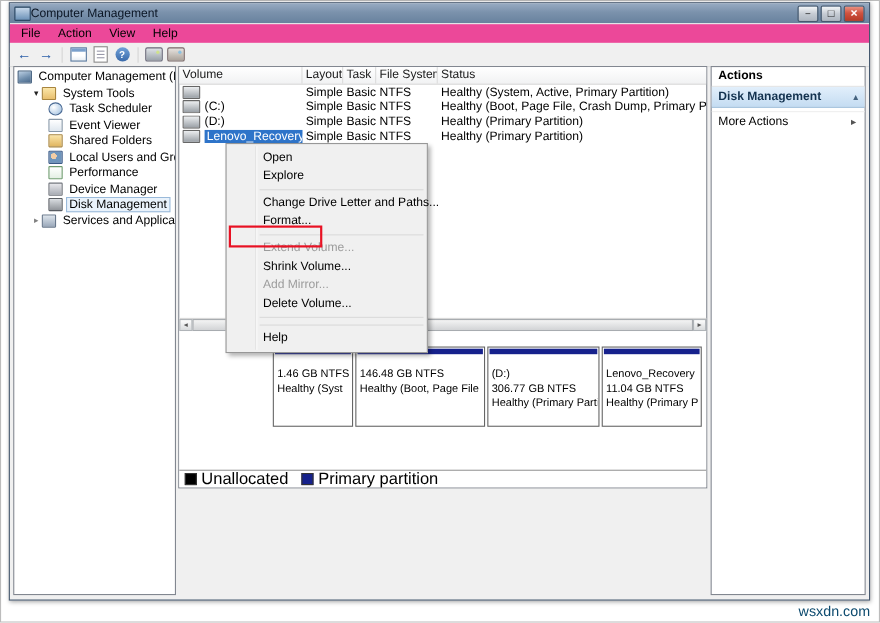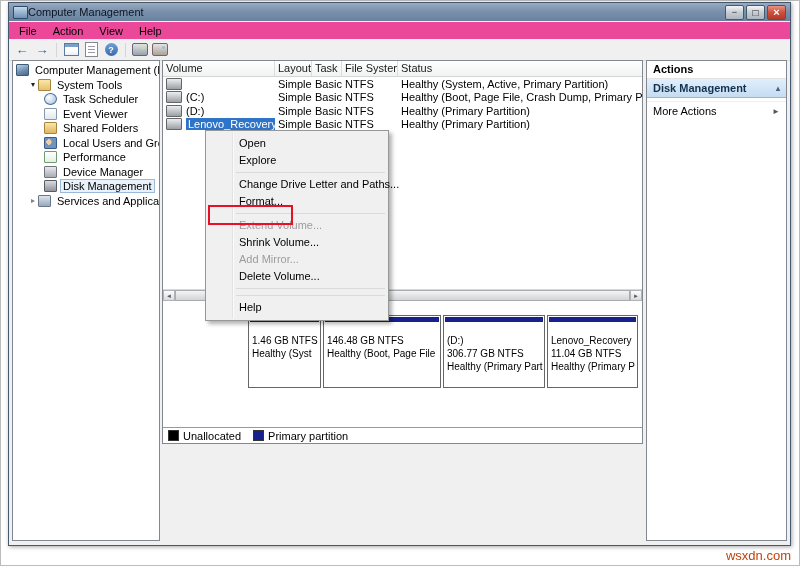--- a/index.html
+++ b/index.html
@@ -83,21 +83,21 @@
 
   
   .disk-section{position:absolute;left:0;right:0;top:240px;bottom:16px;background:#fff;overflow:hidden}
   .disk-hd{position:absolute;left:3px;top:14px;width:80px;height:73px;background:linear-gradient(#eef1f4,#ccd4dc);border:1px solid #777;box-sizing:border-box;padding:14px 4px 0 4px;line-height:13px;white-space:nowrap;overflow:hidden}
   .parts{position:absolute;left:85px;top:14px;right:3px;height:73px;display:flex;gap:2px}
   .part{border:1px solid #666;background:#fff;box-sizing:border-box;position:relative;overflow:hidden}
   .band{position:absolute;top:1px;left:1px;right:1px;height:5px;background:#16218c}
   .ptext{position:absolute;top:18px;left:3px;right:1px;font-size:10px;line-height:13px;white-space:nowrap;overflow:hidden}
 
   
-  .legend{position:absolute;left:0;right:0;bottom:0;height:15px;border-top:1px solid #999;background:#fff;display:flex;align-items:center;gap:12px;padding-left:5px;font-size:11px}
+  .legend{position:absolute;left:0;right:0;bottom:0;height:15px;border-top:1px solid #999;background:#fff;display:flex;align-items:center;gap:12px;padding-left:5px;font-size:15px}
   .leg-item{display:flex;align-items:center;gap:4px}
   .leg-sq{width:9px;height:9px;border:1px solid #333;display:inline-block}
   .sq-unalloc{background:#000}
   .sq-primary{background:#16218c}
 
   
   .act-title{height:17px;line-height:17px;font-weight:bold;padding-left:6px;border-bottom:1px solid #e3e3e3}
   .act-group{height:18px;background:linear-gradient(#e2effb,#c4dcf2);border-bottom:1px solid #96b8d8;display:flex;align-items:center;padding:0 6px;font-weight:bold;color:#13324f}
   .act-group .chev{margin-left:auto;font-size:8px;color:#44627e}
   .act-group .chev::before{content:"\25B4"}
@@ -108,21 +108,21 @@
   
   .ctx{position:absolute;left:205px;top:130px;width:184px;background:#f0f0f0;border:1px solid #979797;box-shadow:3px 3px 4px rgba(0,0,0,.3);z-index:50;padding:4px 0;box-sizing:border-box}
   .ctx::before{content:"";position:absolute;left:26px;top:2px;bottom:2px;width:1px;background:#e2e2e2}
   .ctx::after{content:"";position:absolute;left:27px;top:2px;bottom:2px;width:1px;background:#fbfbfb}
   .ctx-item{height:17px;line-height:17px;padding-left:33px;white-space:nowrap;position:relative;z-index:2}
   .ctx-item.dis{color:#9c9c9c}
   .ctx-sep{height:7px;position:relative}
   .ctx-sep::before{content:"";position:absolute;left:30px;right:3px;top:3px;border-top:1px solid #dadada}
   .red-box{position:absolute;left:2px;top:74px;width:85px;height:20px;border:2px solid #e81123;box-sizing:border-box;pointer-events:none;z-index:3}
 
-  .watermark{position:absolute;right:9px;bottom:3px;color:#c2410c;font-size:13px}
+  .watermark{position:absolute;right:9px;bottom:3px;color:#0c4a6e;font-size:13px}
 </style>
 </head>
 <body>
 
 <div class="canvas">
 
   <div class="window">
 
     <div class="titlebar">
       <span class="app-ic"></span>

